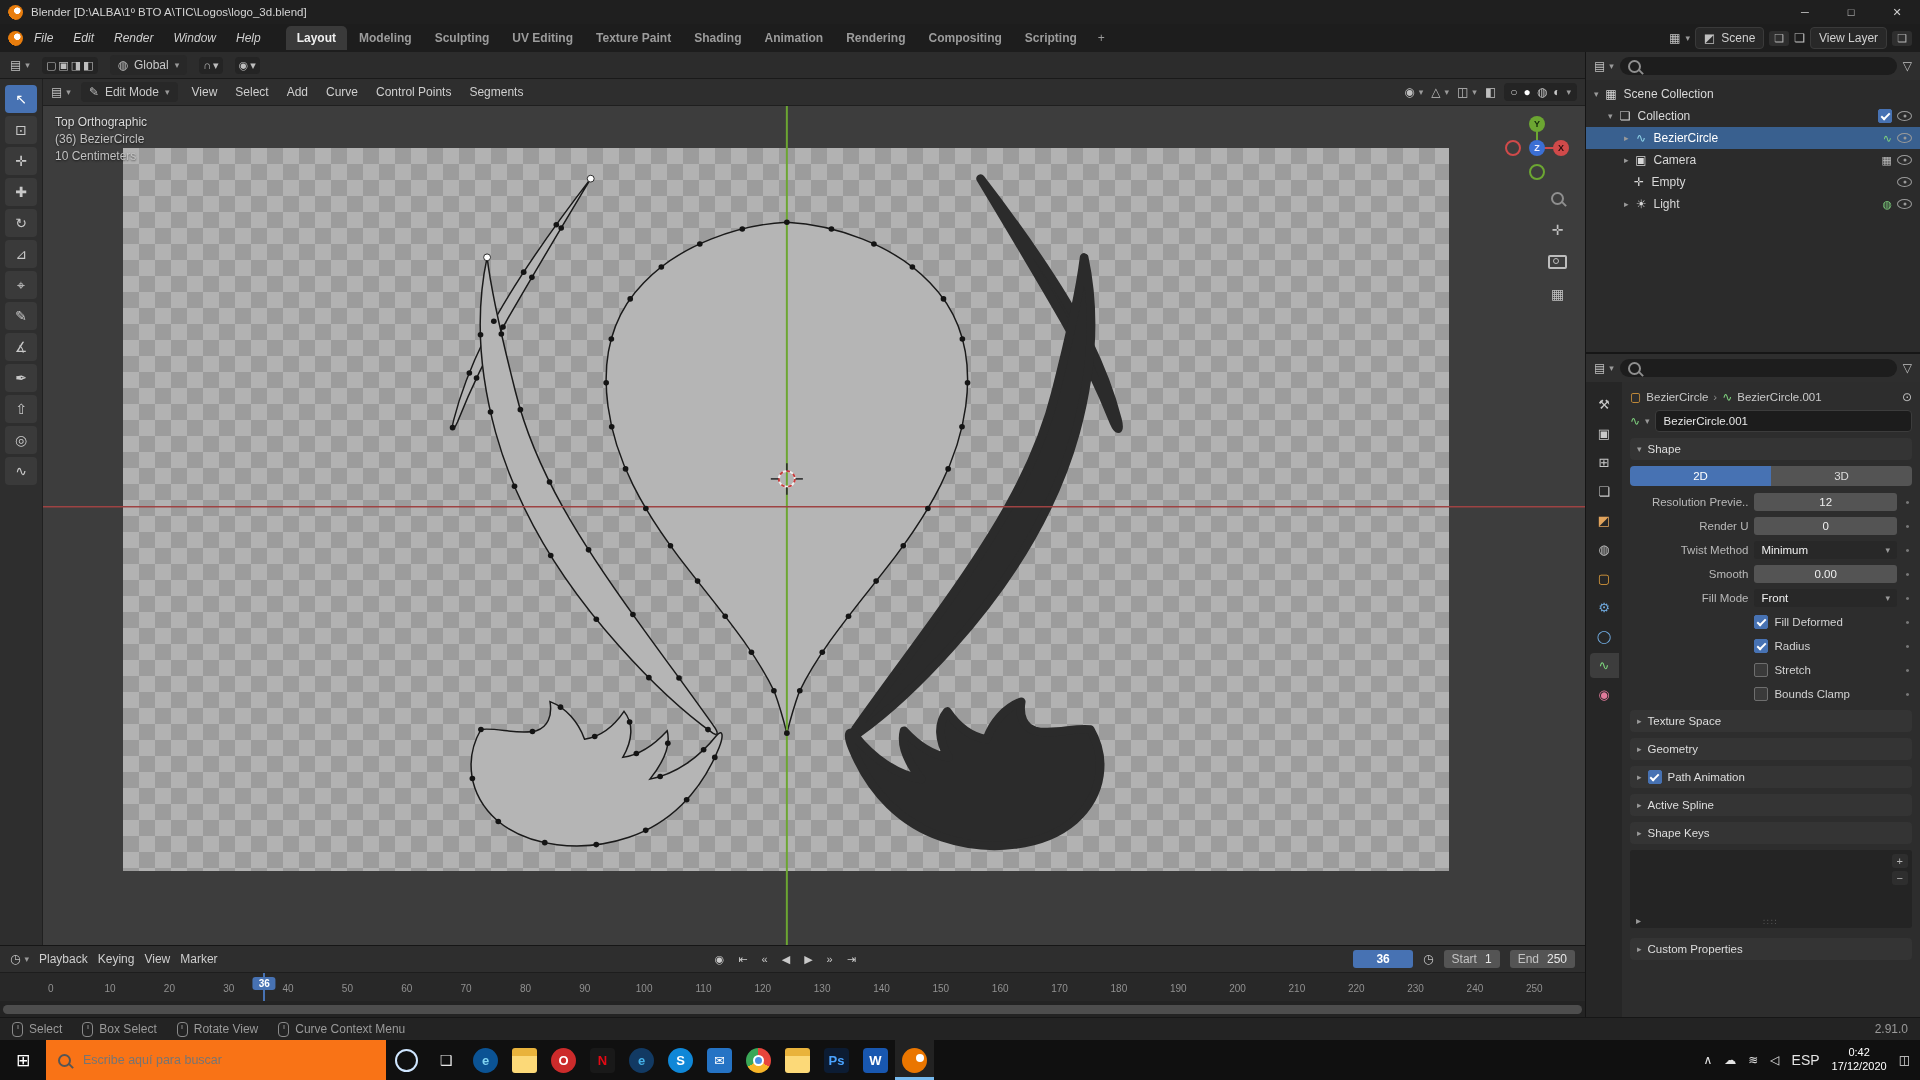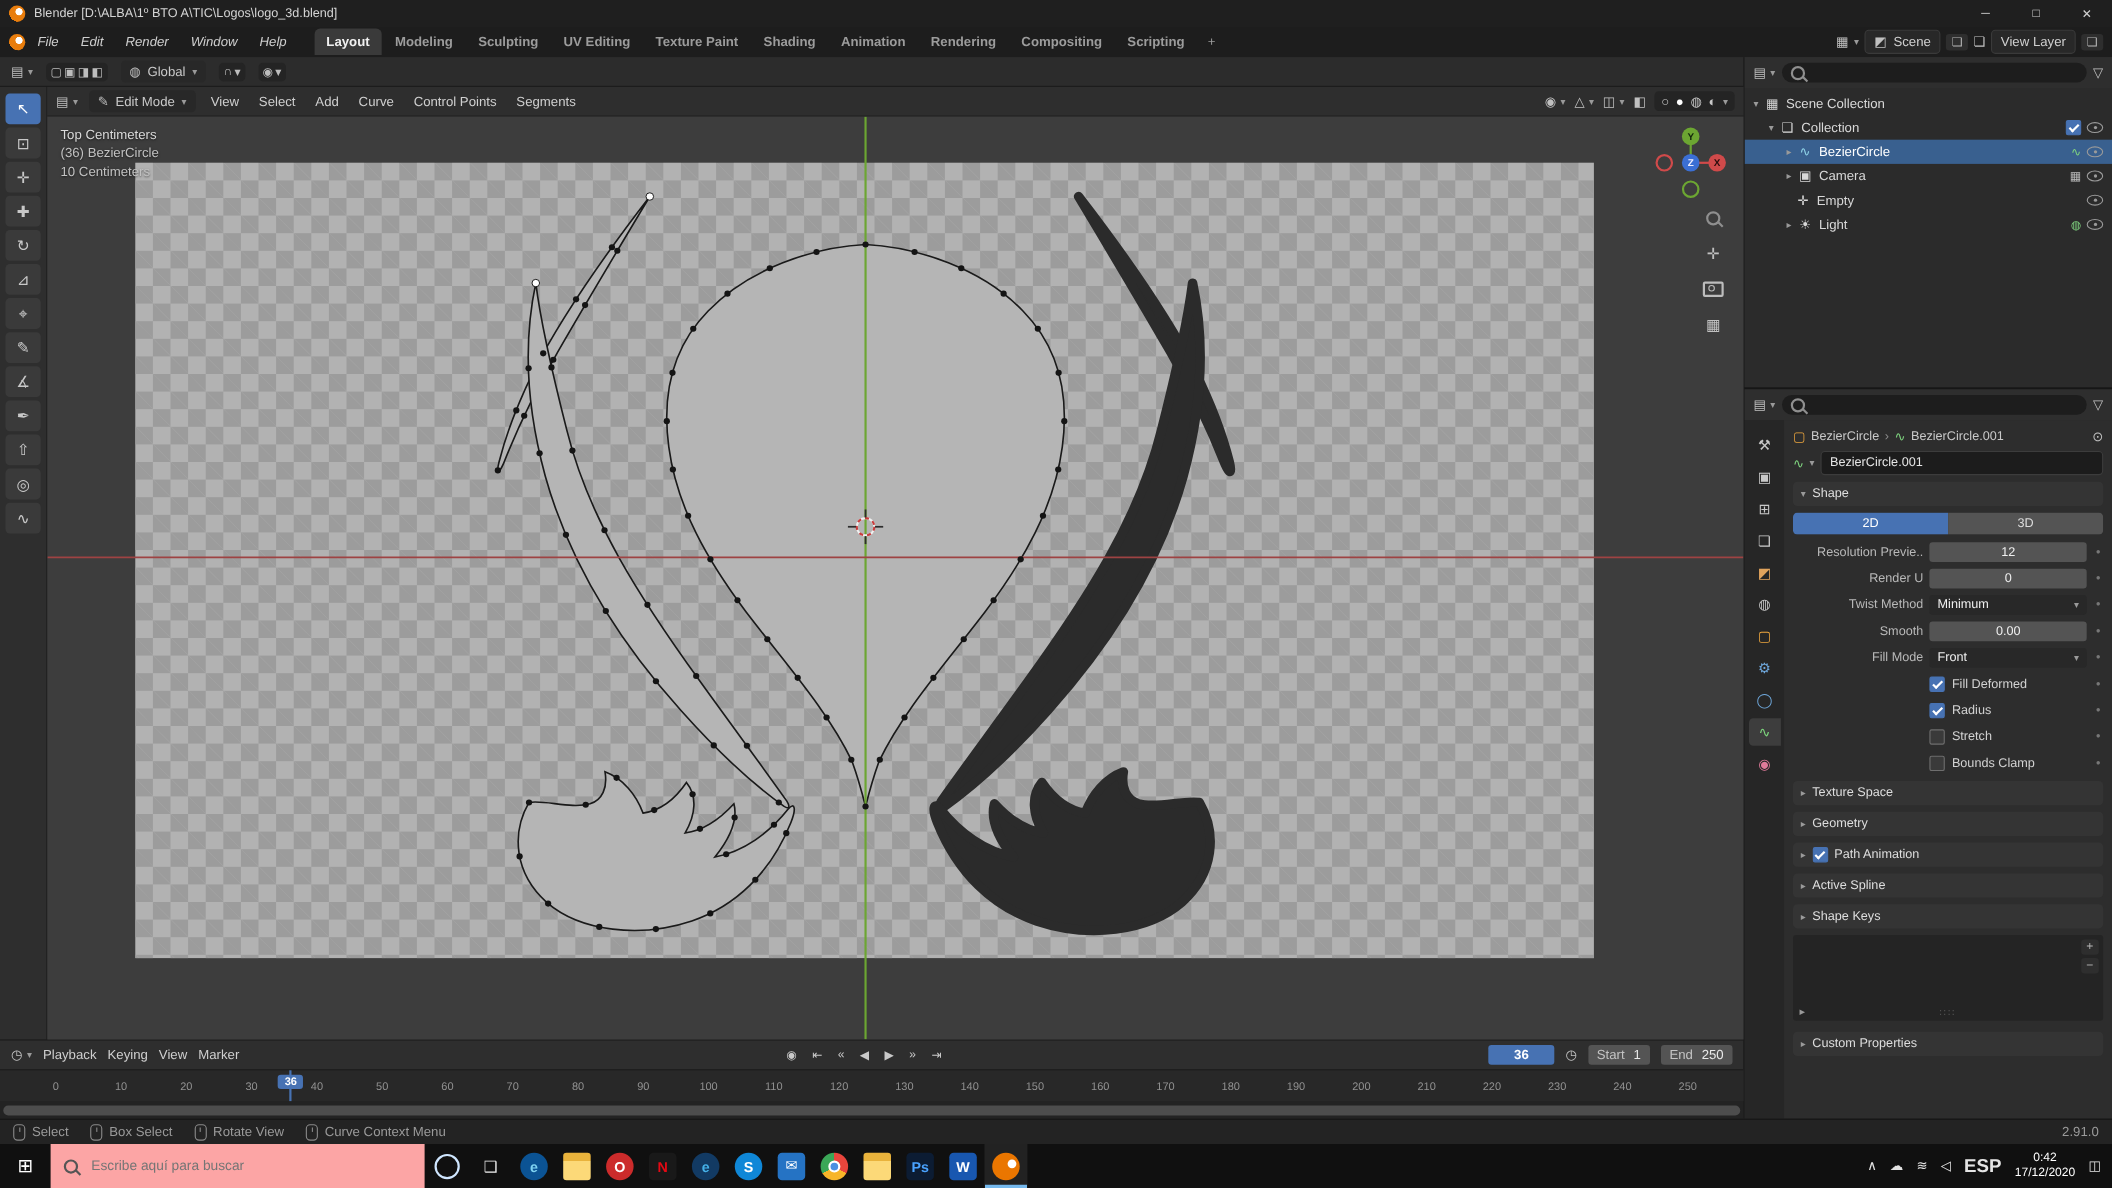--- a/index.html
+++ b/index.html
@@ -146,37 +146,37 @@
   .tl-scroll{height:16px;background:#232323;display:flex;align-items:center;padding:0 3px;}
   .thumb{flex:1;height:9px;background:#4d4d4d;border-radius:5px;}
 
   
   .statusbar{height:22px;background:#232323;border-top:1px solid #161616;display:flex;align-items:center;gap:20px;padding:0 12px;color:#9a9a9a;flex:0 0 auto;}
   .hint{display:flex;align-items:center;gap:6px;}
 
   
   .taskbar{height:40px;background:#101010;display:flex;align-items:center;flex:0 0 auto;}
   .start{width:46px;height:100%;display:flex;align-items:center;justify-content:center;color:#fff;font-size:17px;}
-  .tb-search{width:340px;height:100%;background:#fca5a5;display:flex;align-items:center;gap:10px;padding:0 12px;box-sizing:border-box;}
+  .tb-search{width:340px;height:100%;background:#f97316;display:flex;align-items:center;gap:10px;padding:0 12px;box-sizing:border-box;}
   .tb-search .mag{border-color:#555;} .tb-search .mag::after{background:#555;}
   .tb-search input{border:none;outline:none;flex:1;font:inherit;font-size:12.5px;color:#333;background:transparent;}
   .tb-icon{width:40px;height:100%;display:flex;align-items:center;justify-content:center;color:#e8e8e8;font-size:14px;}
   .cortana{width:19px;height:19px;border:2px solid #cfe6ff;border-radius:50%;display:inline-block;}
   .apps{display:flex;align-items:center;height:100%;}
   .app{height:100%;padding:0 7px;display:flex;align-items:center;justify-content:center;}
   .app.active{box-shadow:inset 0 -3px 0 #76b9ed;background:rgba(255,255,255,.08);}
   .tile{width:25px;height:25px;border-radius:4px;display:flex;align-items:center;justify-content:center;font-weight:bold;font-size:13px;color:#fff;position:relative;}
   .tile.circle{border-radius:50%;}
   .tile.folder{background:linear-gradient(180deg,#e9b33c 0 30%,#fcd978 30% 100%);border-radius:3px;}
   .tile.chrome{background:conic-gradient(#e8453c 0 120deg,#f7b529 0 240deg,#3aa757 0 360deg);border-radius:50%;}
   .tile.chrome::after{content:"";position:absolute;inset:7px;background:#4a90e2;border:2px solid #fff;border-radius:50%;}
   .tile.blender{background:#ea7600;border-radius:50%;}
   .tile.blender::after{content:"";position:absolute;left:56%;top:26%;width:8px;height:8px;background:#fff;border-radius:50%;}
   .tray{margin-left:auto;display:flex;align-items:center;gap:12px;padding-right:10px;color:#e4e4e4;font-size:12px;}
-  .tray .lang{font-weight:bold;font-size:17px;}
+  .tray .lang{font-weight:normal;font-size:14px;}
   .clock{display:flex;flex-direction:column;align-items:center;line-height:1.25;font-size:11px;color:#fff;}
 </style>
 </head>
 <body>
 
 <div class="screen" style="--accent: #4772b3; --selection: #39608f; --axis-x: #9e4343; --axis-y: #6ca632; --checker-light: #b2b2b2; --checker-dark: #9c9c9c; --curve-fill: #b5b5b5; --dark-shape: #2b2b2b;">
 
   <div class="titlebar">
     <span class="blender-logo"></span>
     <span class="title">Blender [D:\ALBA\1º BTO A\TIC\Logos\logo_3d.blend]</span>
@@ -410,21 +410,21 @@
                 <circle r="6.5" fill="none" stroke="#f0f0f0" stroke-width="1.6"></circle>
                 <circle r="6.5" fill="none" stroke="#c83c3c" stroke-width="1.6" stroke-dasharray="3 3"></circle>
                 <line x1="0" y1="-13" x2="0" y2="-7" stroke="#2d2d2d" stroke-width="1.3"></line>
                 <line x1="0" y1="7" x2="0" y2="13" stroke="#2d2d2d" stroke-width="1.3"></line>
                 <line x1="-13" y1="0" x2="-7" y2="0" stroke="#2d2d2d" stroke-width="1.3"></line>
                 <line x1="7" y1="0" x2="13" y2="0" stroke="#2d2d2d" stroke-width="1.3"></line>
               </g>
             </svg>
 
             <div class="vp-text">
-              <div>Top Centimeters</div>
+              <div>Top Orthographic</div>
               <div>(36) BezierCircle</div>
               <div>10 Centimeters</div>
             </div>
 
             <div class="gizmo">
               <span class="gz-line-y"></span>
               <span class="gz-line-x"></span>
               <span class="gz-dot gz-y">Y</span>
               <span class="gz-dot gz-z">Z</span>
               <span class="gz-dot gz-x">X</span>

